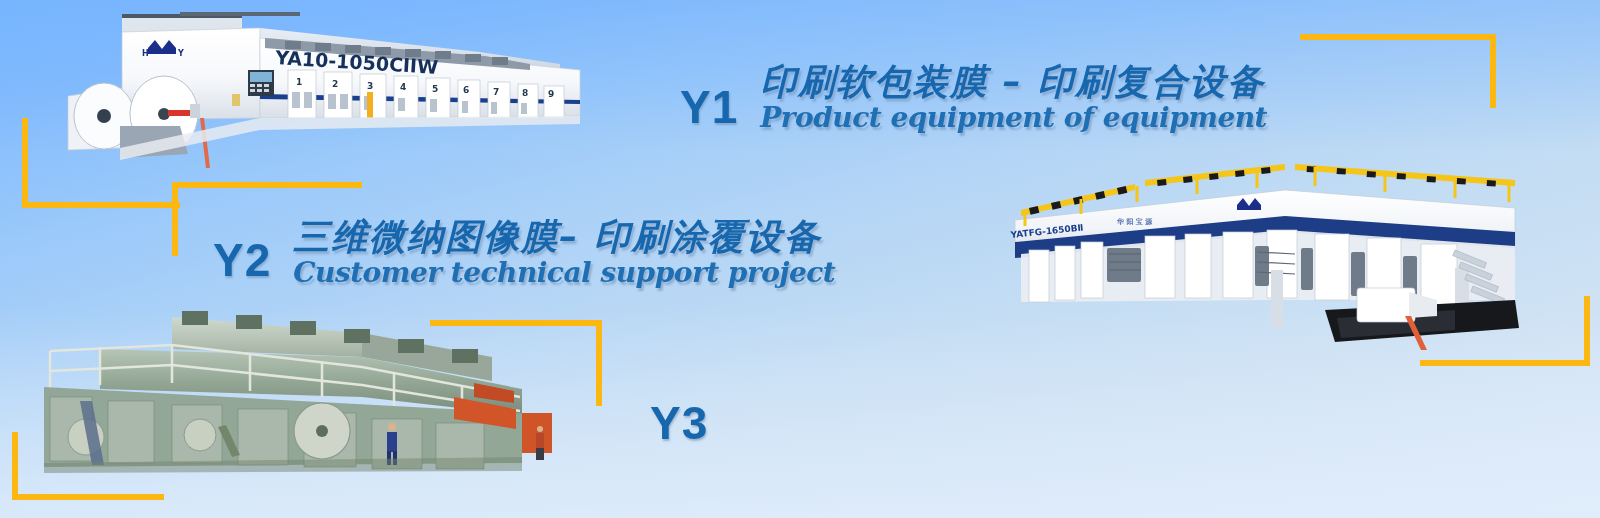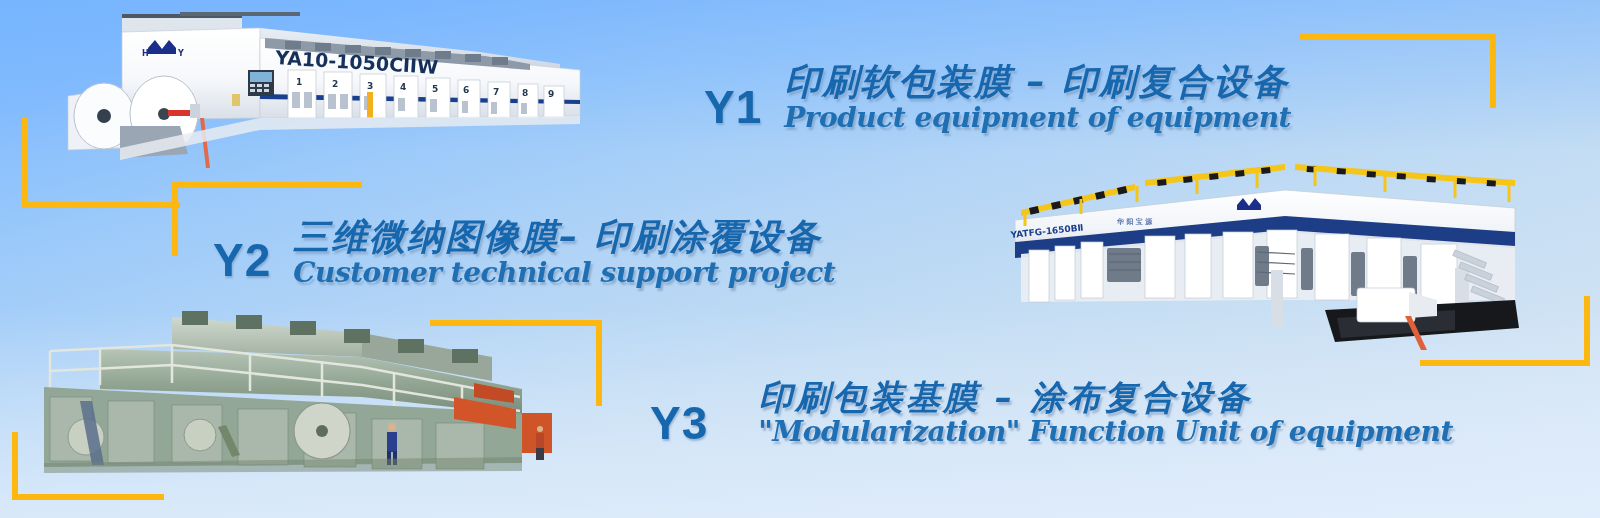--- a/index.html
+++ b/index.html
@@ -71,21 +71,21 @@
     font-family: "DejaVu Serif", "Liberation Serif", serif;
     font-weight: bold;
     color: #1e6fb4;
     white-space: nowrap;
     line-height: 1.1;
     letter-spacing: -0.5px;
     text-shadow: 2px 3px 2px rgba(120,150,185,.6);
   }
 
   
-  #grp1 { left: 704px; top: 62px; }
+  #grp1 { left: 680px; top: 62px; }
   #grp1 .ycode { font-size: 46px; margin-right: 22px; margin-top: 22px; }
   #grp1 .cn { font-size: 36px; }
   #grp1 .en { font-size: 28px; margin-top: 1px; }
 
   
   #grp2 { left: 213px; top: 217px; }
   #grp2 .ycode { font-size: 46px; margin-right: 22px; margin-top: 20px; }
   #grp2 .cn { font-size: 36px; }
   #grp2 .en { font-size: 28px; margin-top: 1px; }
 
@@ -446,19 +446,15 @@
   <div class="tgroup" id="grp2">
     <div class="ycode">Y2</div>
     <div class="tlines">
       <div class="cn">三维微纳图像膜– 印刷涂覆设备</div>
       <div class="en">Customer technical support project</div>
     </div>
   </div>
 
   <div class="tgroup" id="grp3">
     <div class="ycode">Y3</div>
-    <div class="tlines">
-      <div class="cn">印刷包装基膜 – 涂布复合设备</div>
-      <div class="en">"Modularization" Function Unit of equipment</div>
-    </div>
   </div>
 
 </div>
 
 </body></html>

